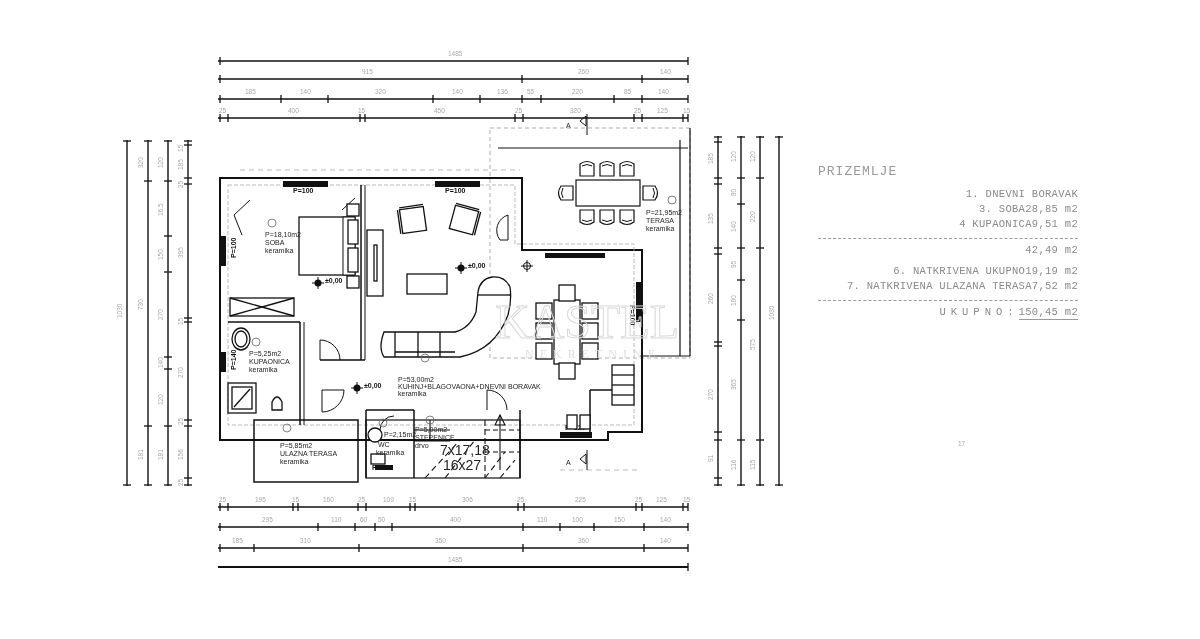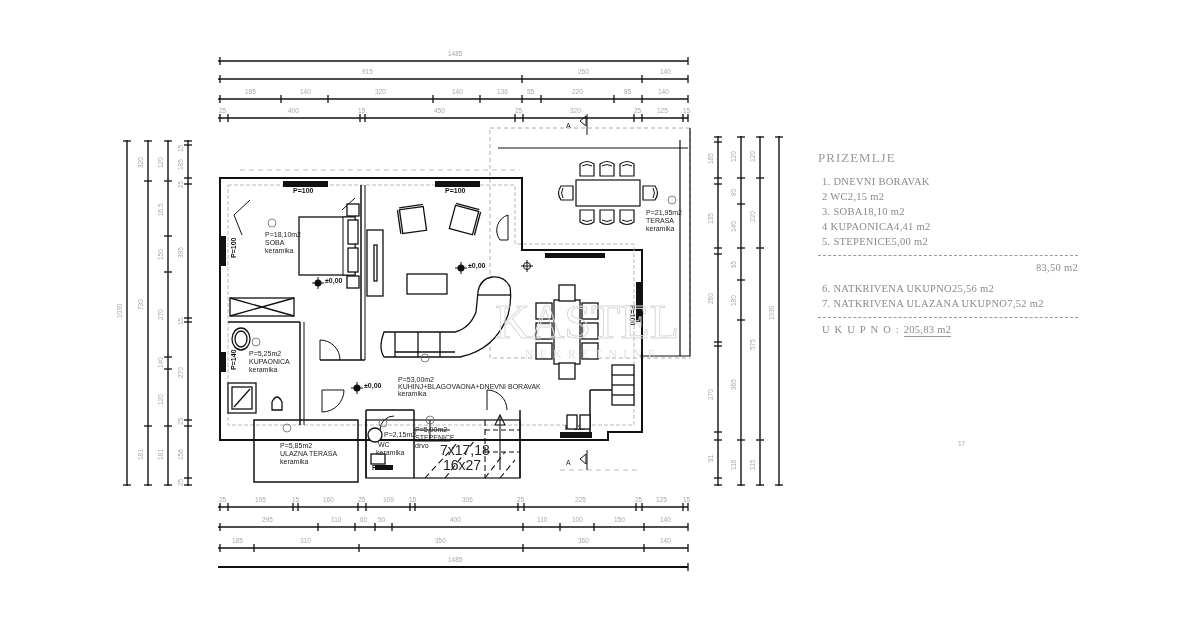--- a/index.html
+++ b/index.html
@@ -1,20 +1,20 @@
 <!DOCTYPE html>
 <html><head>
 <meta charset="utf-8">
 <style>
   html,body{margin:0;padding:0;background:#ffffff;}
   body{width:1200px;height:639px;position:relative;overflow:hidden;font-family:"Liberation Sans",sans-serif;}
   #plan{position:absolute;left:0;top:0;}
-  .legend{position:absolute;left:818px;top:150px;width:260px;color:#8a8a8a;font-family:Liberation Serif, serif;font-size:10.5px;letter-spacing:0.3px;}
+  .legend{position:absolute;left:818px;top:164px;width:260px;color:#8a8a8a;font-family:Liberation Mono, monospace;font-size:10.5px;letter-spacing:0.3px;}
   .legend .title{font-size:13px;letter-spacing:1px;color:#9a9a9a;margin-bottom:8px;}
-  .legend .row{display:flex;justify-content:flex-start;height:15px;line-height:15px;}
+  .legend .row{display:flex;justify-content:flex-end;height:15px;line-height:15px;}
   .legend .row .lbl{padding-left:4px;}
   .legend .rule{border-top:1px dashed #9a9a9a;margin:6px 0 4px 0;}
   .legend .sub{justify-content:flex-end;}
   .legend .total{letter-spacing:5px;}
   .legend .total .val{letter-spacing:0.3px;border-bottom:1px solid #9a9a9a;}
   .lbl-s{font-family:"Liberation Sans",sans-serif;font-size:7px;fill:#222;}
   .lbl-d{font-family:"Liberation Sans",sans-serif;font-size:6.5px;fill:#a8a8a8;}
   .lbl-b{font-family:"Liberation Sans",sans-serif;font-size:7px;font-weight:bold;fill:#111;}
   .stairtxt{font-family:"Liberation Sans",sans-serif;font-size:14px;fill:#222;}
   .wm{font-family:"Liberation Serif",serif;font-size:48px;fill:none;stroke:#d9d9d9;stroke-width:1;}
@@ -529,46 +529,38 @@
   <text class="lbl-d" x="958" y="446">17</text>
 </svg>
 
 <div class="legend">
   <div class="title">PRIZEMLJE</div>
   <div class="row">
     <span class="lbl"><span>1.</span> <span>DNEVNI BORAVAK</span></span>
     <span></span>
   </div>
   <div class="row">
-    <span class="lbl"><span>2</span> <span>WC</span></span>
-    <span>2,15 m2</span>
-  </div>
-  <div class="row">
     <span class="lbl"><span>3.</span> <span>SOBA</span></span>
-    <span>18,10 m2</span>
+    <span>28,85 m2</span>
   </div>
   <div class="row">
     <span class="lbl"><span>4</span> <span>KUPAONICA</span></span>
-    <span>4,41 m2</span>
-  </div>
-  <div class="row">
-    <span class="lbl"><span>5.</span> <span>STEPENICE</span></span>
-    <span>5,00 m2</span>
+    <span>9,51 m2</span>
   </div>
   <div class="rule"></div>
   <div class="row sub">
-    <span>83,50 m2</span>
+    <span>42,49 m2</span>
   </div>
   <div style="height:6px"></div>
   <div class="row">
     <span class="lbl"><span>6.</span> <span>NATKRIVENA UKUPNO</span></span>
-    <span>25,56 m2</span>
+    <span>19,19 m2</span>
   </div>
   <div class="row">
-    <span class="lbl"><span>7.</span> <span>NATKRIVENA ULAZANA UKUPNO</span></span>
+    <span class="lbl"><span>7.</span> <span>NATKRIVENA ULAZANA TERASA</span></span>
     <span>7,52 m2</span>
   </div>
   <div class="rule"></div>
   <div class="row total">
     <span class="lbl">UKUPNO:</span>
-    <span class="val">205,83 m2</span>
+    <span class="val">150,45 m2</span>
   </div>
 </div>
 
 </body></html>

